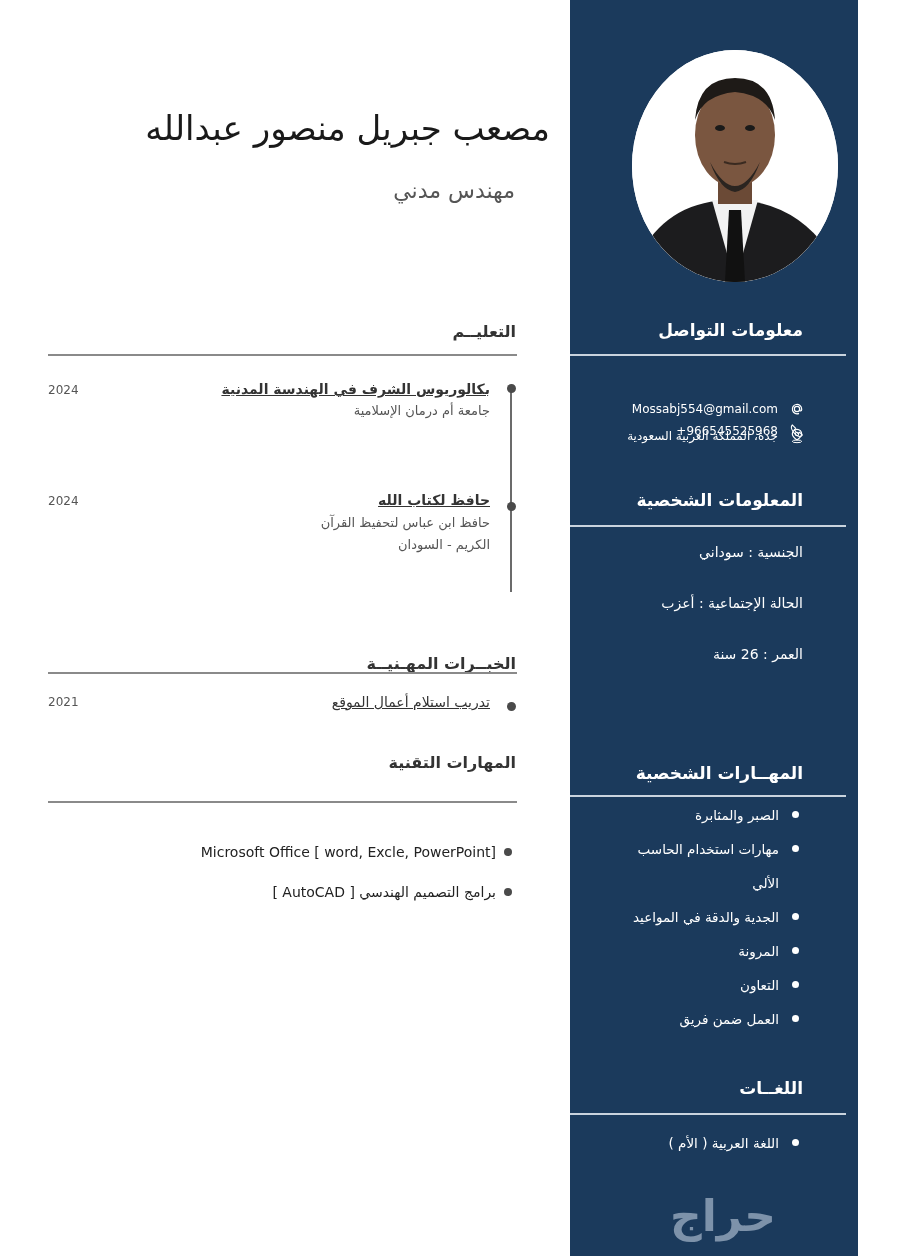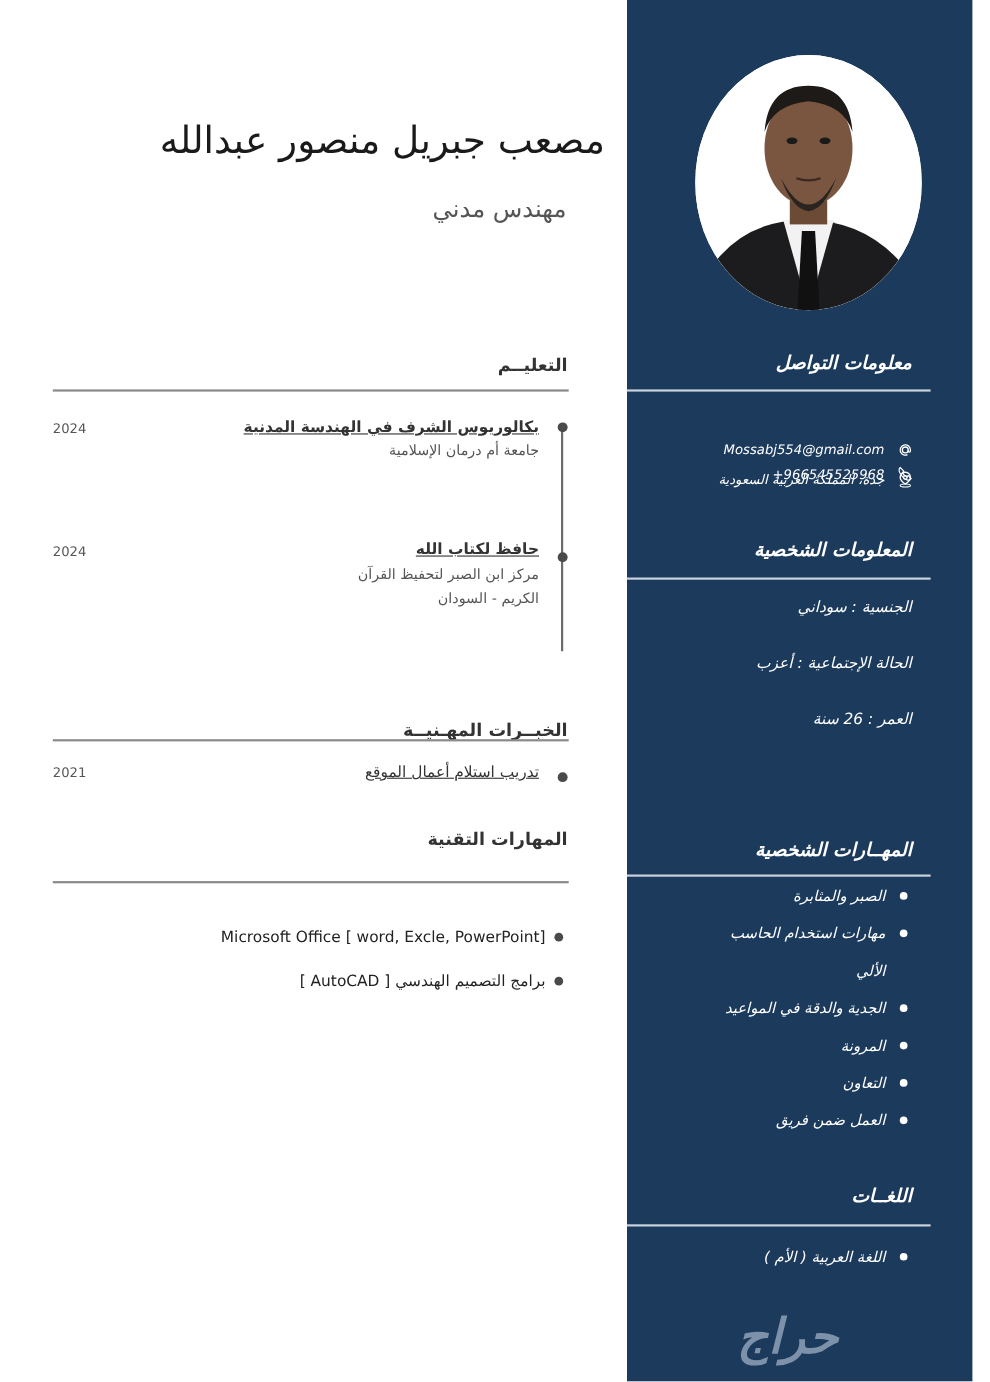--- a/index.html
+++ b/index.html
@@ -2,24 +2,23 @@
 <html lang="ar" dir="rtl"><head>
 <meta charset="utf-8">
 <style>
   html, body { margin:0; padding:0; }
   body {
     width:900px; height:1256px; position:relative; overflow:hidden;
     background:#ffffff;
     font-family:"DejaVu Sans", "Liberation Sans", sans-serif;
   }
   .sidebar {
-    position:absolute; top:0; left:570px; width:314px; height:1256px;
+    position:absolute; top:0; left:570px; width:288px; height:1256px;
     background:#1b3a5c;
     color:#ffffff;
-    font-style:italic;
   }
   .photo {
     position:absolute; left:62px; top:50px; width:206px; height:232px;
     border-radius:50%;
     background:#ffffff;
     overflow:hidden;
   }
   .photo svg { width:100%; height:100%; display:block; }
 
   .side-heading {
@@ -184,21 +183,21 @@
 <div class="main-heading" style="top:322px;">التعليــم</div>
 <div class="main-rule" style="top:354px;"></div>
 <div class="timeline"></div>
 <div class="tl-dot" style="left:507px; top:384px;"></div>
 <div class="entry-title" style="top:381px;">بكالوريوس الشرف في الهندسة المدنية</div>
 <div class="entry-sub" style="top:400px;">جامعة أم درمان الإسلامية</div>
 <div class="year" style="top:383px;">2024</div>
 
 <div class="tl-dot" style="left:507px; top:502px;"></div>
 <div class="entry-title" style="top:492px;">حافظ لكتاب الله</div>
-<div class="entry-sub" style="top:512px;">مركز ابن الصبر لتحفيظ القرآن</div>
+<div class="entry-sub" style="top:512px;">حافظ ابن عباس لتحفيظ القرآن</div>
 <div class="entry-sub" style="top:534px;">الكريم - السودان</div>
 <div class="year" style="top:494px;">2024</div>
 
 <div class="main-heading" style="top:654px;">الخبــرات المهـنيــة</div>
 <div class="main-rule" style="top:672px;"></div>
 <div class="tl-dot" style="left:507px; top:702px;"></div>
 <div class="entry-title" style="top:694px; font-weight:normal;">تدريب استلام أعمال الموقع</div>
 <div class="year" style="top:695px;">2021</div>
 
 <div class="main-heading" style="top:753px;">المهارات التقنية</div>

